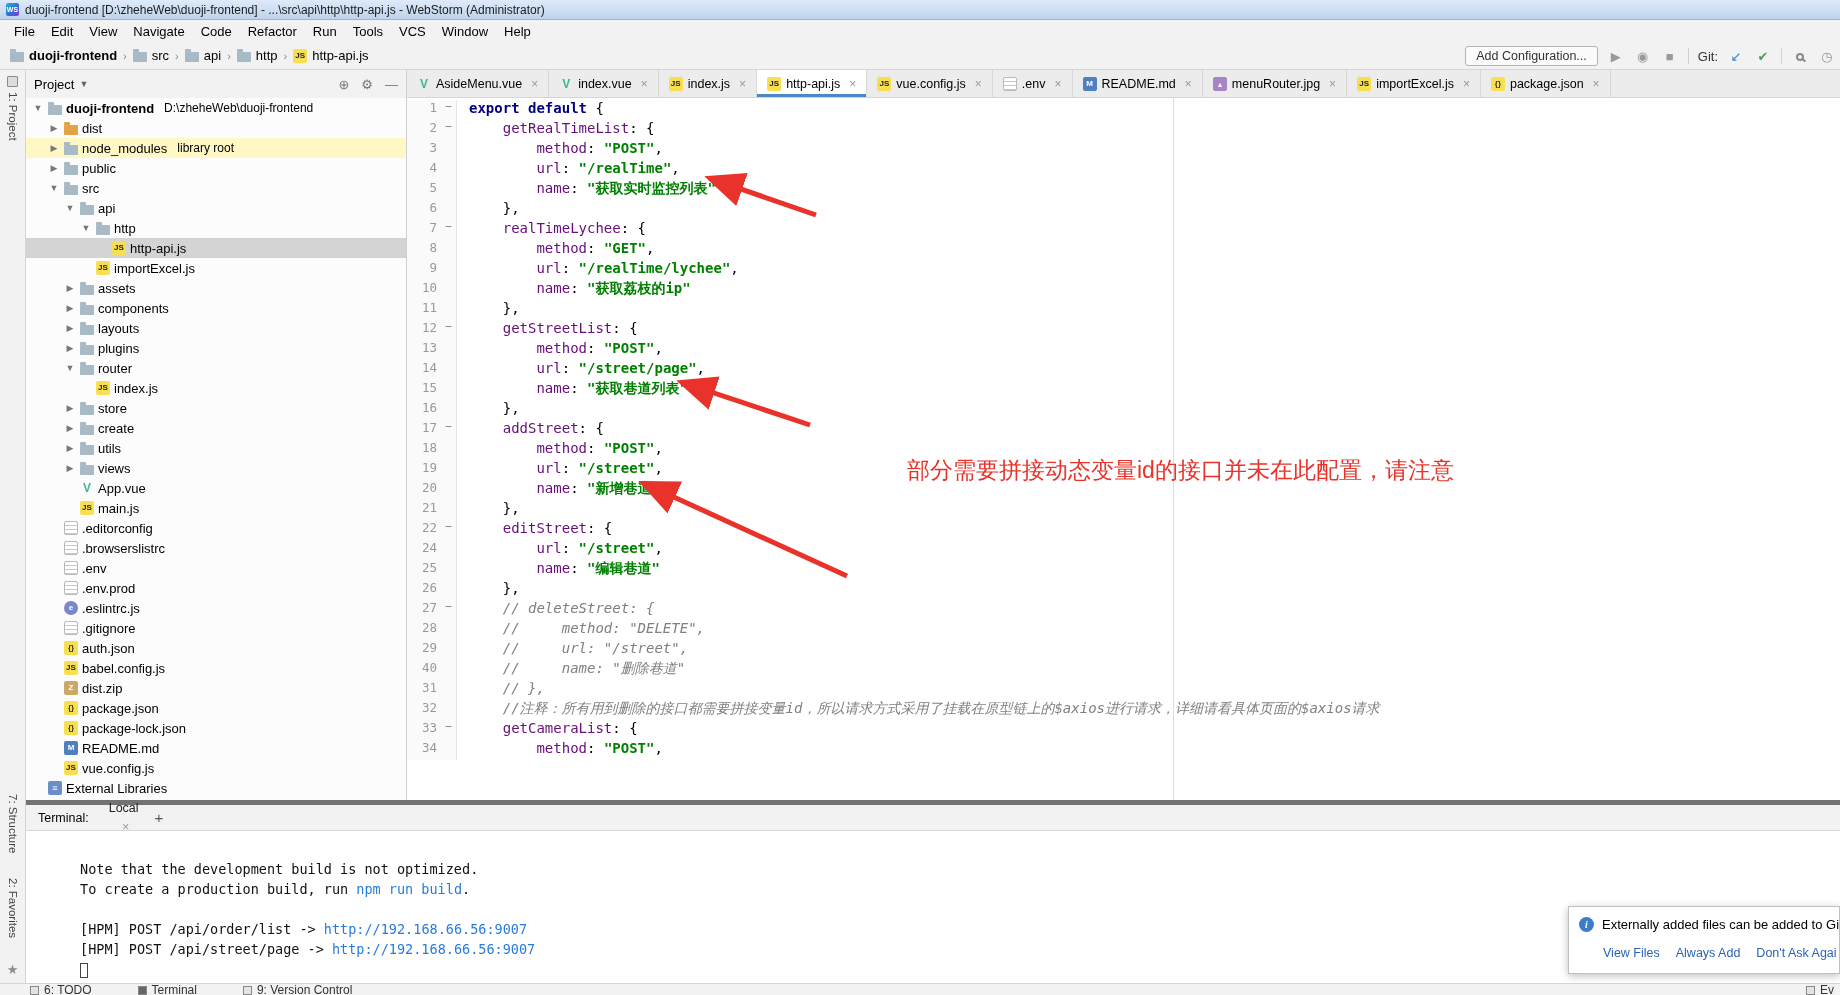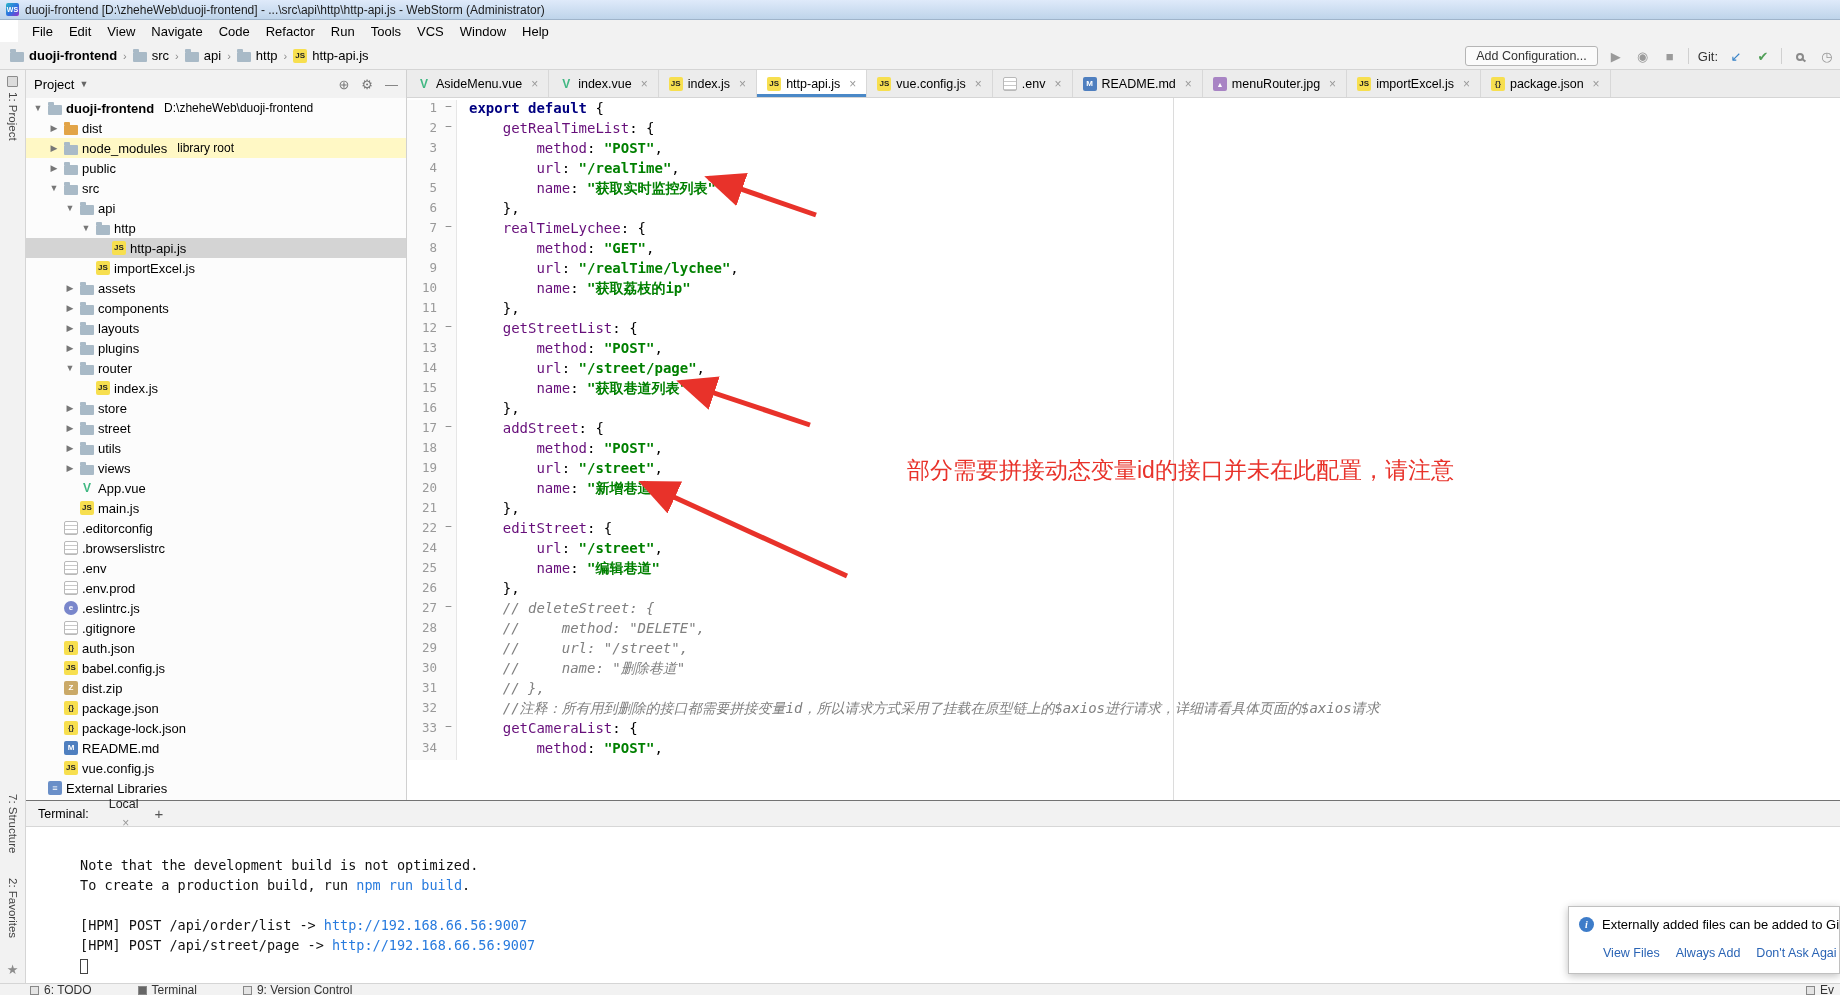--- a/index.html
+++ b/index.html
@@ -8,21 +8,21 @@
 
   
   .titlebar { position:absolute; left:0; top:0; right:0; height:20px;
     background:linear-gradient(#dfeafa,#bed4ea); border-bottom:1px solid #9fb4ca;
     display:flex; align-items:center; gap:6px; padding:0 6px; font-size:12px; color:#1c1c1c; }
   .ws-icon { width:13px; height:13px; border-radius:2px; flex:none;
     background:linear-gradient(135deg,#2bb6c9,#2e6fe0 55%,#9a33c9); color:#fff;
     font:bold 7px/13px "Liberation Sans",sans-serif; text-align:center; }
 
   
-  .menubar { position:absolute; left:18px; top:20px; right:0; height:22px; background:#f2f2f2;
+  .menubar { position:absolute; left:0; top:20px; right:0; height:22px; background:#f2f2f2;
     display:flex; align-items:center; padding:0 6px; font-size:13px; }
   .mi { padding:2px 8px; cursor:default; }
 
   
   .toolbar { position:absolute; left:0; top:42px; right:0; height:28px; background:#f2f2f2;
     border-bottom:1px solid #d5d5d5; display:flex; align-items:center; padding:0 10px; font-size:13px; }
   .crumbs { display:flex; align-items:center; gap:4px; }
   .crumb { display:flex; align-items:center; gap:5px; }
   .crumb-sep { color:#8a8a8a; font-size:11px; padding:0 2px; }
   .crumb-label.b { font-weight:bold; }
@@ -99,21 +99,21 @@
   .tk-k { color:#000080; font-weight:bold; }
   .tk-f { color:#660E7A; }
   .tk-s { color:#008000; font-weight:bold; }
   .tk-c { color:#808080; font-style:italic; }
   .tk-p { color:#000; }
   .red-note { position:absolute; left:500px; top:357px; color:#e8322a; font-size:23px; white-space:nowrap; }
   .annot { position:absolute; left:0; top:0; pointer-events:none; }
 
   
   .terminal { position:absolute; left:26px; right:0; top:800px; height:183px; background:#fff;
-    border-top:1px solid #737373; }
+    border-top:5px solid #737373; }
   .term-head { height:26px; background:#f2f2f2; border-bottom:1px solid #d7d7d7;
     display:flex; align-items:center; font-size:12.5px; padding-left:12px; }
   .term-tab { margin-left:14px; padding:2px 6px; display:flex; align-items:center; gap:5px; color:#222;flex-direction:column; }
   .term-plus { margin-left:10px; color:#555; font-size:15px; }
   .term-body { padding:28px 0 0 14px; font:13.5px/20px "DejaVu Sans Mono", monospace; color:#111; }
   .term-line { white-space:pre; height:20px;margin-left:40px; }
   .tt-cmd { color:#287bde; }
   .tt-link { color:#287bde; }
   .cursor { display:inline-block; width:8px; height:15px; border:1px solid #444; vertical-align:middle; }
 
@@ -306,21 +306,21 @@
         <span class="tree-label">index.js</span>
       </div>
       <div class="tree-row" style="padding-left: 38px;">
         <span class="arrow">▶</span>
         <span class="ic ic-folder"></span>
         <span class="tree-label">store</span>
       </div>
       <div class="tree-row" style="padding-left: 38px;">
         <span class="arrow">▶</span>
         <span class="ic ic-folder"></span>
-        <span class="tree-label">street</span>
+        <span class="tree-label">create</span>
       </div>
       <div class="tree-row" style="padding-left: 38px;">
         <span class="arrow">▶</span>
         <span class="ic ic-folder"></span>
         <span class="tree-label">utils</span>
       </div>
       <div class="tree-row" style="padding-left: 38px;">
         <span class="arrow">▶</span>
         <span class="ic ic-folder"></span>
         <span class="tree-label">views</span>
@@ -655,21 +655,21 @@
       </div>
       <div class="code-line">
         <span class="gut">
           <span class="ln">29</span>
           <span class="fold"></span>
         </span>
         <span class="ct"><span class="tk-c">    //     url: "/street",</span></span>
       </div>
       <div class="code-line">
         <span class="gut">
-          <span class="ln">30</span>
+          <span class="ln">40</span>
           <span class="fold"></span>
         </span>
         <span class="ct"><span class="tk-c">    //     name: "删除巷道"</span></span>
       </div>
       <div class="code-line">
         <span class="gut">
           <span class="ln">31</span>
           <span class="fold"></span>
         </span>
         <span class="ct"><span class="tk-c">    // },</span></span>

